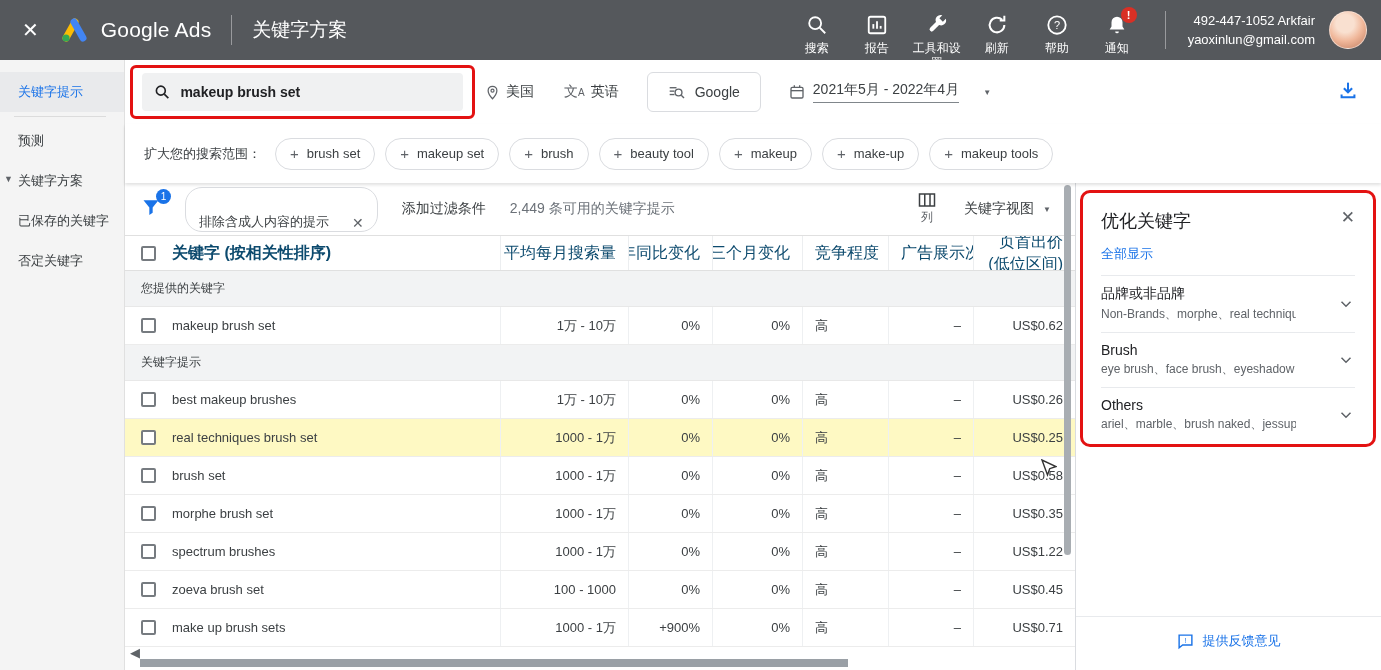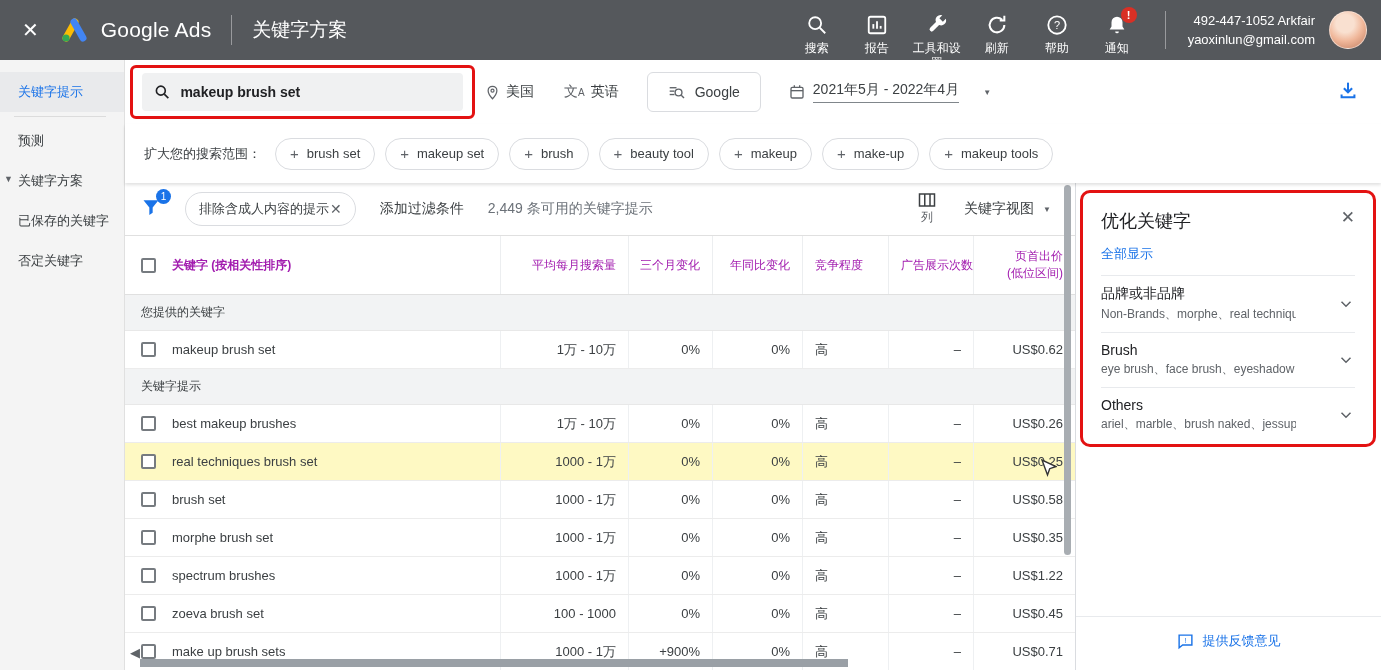--- a/index.html
+++ b/index.html
@@ -61,32 +61,32 @@
   .chip .plus { color:#5f6368; font-size:15px; }
 
   
   .lower { flex:1; display:flex; min-height:0; }
   .main-table { width:950px; flex:none; display:flex; flex-direction:column; position:relative; }
 
   .filter-row { height:52px; display:flex; align-items:center; padding:0 14px 0 16px; flex:none; }
   .funnel-wrap { position:relative; width:26px; cursor:pointer; }
   .funnel-badge { position:absolute; top:-8px; right:-4px; background:#1a73e8; color:#fff; width:15px; height:15px;
     border-radius:50%; font-size:10px; display:flex; align-items:center; justify-content:center; }
-  .filter-chip { display:flex; align-items:center; gap:1px; border:1px solid #dadce0; border-radius:17px; height:34px;
+  .filter-chip { display:flex; align-items:flex-end; gap:23px; border:1px solid #dadce0; border-radius:17px; height:45px;
     padding:0 13px; font-size:13px; margin-left:18px; cursor:pointer; white-space:nowrap; }
   .filter-chip .x { color:#5f6368; font-size:14px; }
   .add-filter { margin-left:24px; font-size:14px; color:#3c4043; cursor:pointer; white-space:nowrap; }
   .result-count { margin-left:24px; font-size:14px; color:#6b7178; white-space:nowrap; }
   .cols-ctl { margin-left:auto; display:flex; flex-direction:column; align-items:center; gap:1px; font-size:12px;
     color:#5f6368; cursor:pointer; margin-right:28px; }
   .view-ctl { display:flex; align-items:center; gap:7px; font-size:14px; color:#3c4043; cursor:pointer; margin-right:10px; white-space:nowrap; }
 
   .grid7 { display:grid; grid-template-columns:375px 128px 84px 90px 86px 85px 1fr; }
-  .thead { height:60px; border-top:1px solid #e0e0e0; border-bottom:1px solid #e0e0e0; align-items:center;
-    font-size:12px; color:#a21caf; flex:none; }
+  .thead { height:36px; border-top:1px solid #e0e0e0; border-bottom:1px solid #e0e0e0; align-items:center;
+    font-size:16px; color:#0c4a6e; flex:none; }
   .th { padding:0 12px; white-space:nowrap; overflow:hidden; }
   .th:not(:first-child) { border-left:1px solid #eceef0; height:100%; display:flex; align-items:center; }
   .th.num { justify-content:flex-end; text-align:right; }
   .th.kw { display:flex; align-items:center; gap:16px; font-weight:bold; padding-left:16px; }
   .th .two-line { line-height:1.4; text-align:right; width:100%; }
 
   .rows { flex:1; overflow:hidden; }
   .sec-row { height:36px; background:#f2f3f4; display:flex; align-items:center; padding-left:16px; font-size:12px;
     color:#3c4043; border-bottom:1px solid #e8e8e8; }
   .row { height:38px; align-items:center; border-bottom:1px solid #ececec; font-size:13px; color:#3c4043; cursor:pointer; }
@@ -335,22 +335,22 @@
             <span class="dd-arrow" style="margin-left:2px">▼</span>
           </div>
         </div>
 
         <div class="thead grid7">
           <div class="th kw">
             <span class="cb"></span>
             <span>关键字 (按相关性排序)</span>
           </div>
           <div class="th num">平均每月搜索量</div>
+          <div class="th num">年同比变化</div>
           <div class="th num">三个月变化</div>
-          <div class="th num">年同比变化</div>
           <div class="th">竞争程度</div>
           <div class="th">广告展示次数份额</div>
           <div class="th num">
             <div class="two-line">
               <div>页首出价</div>
               <div>(低位区间)</div>
             </div>
           </div>
         </div>
 

